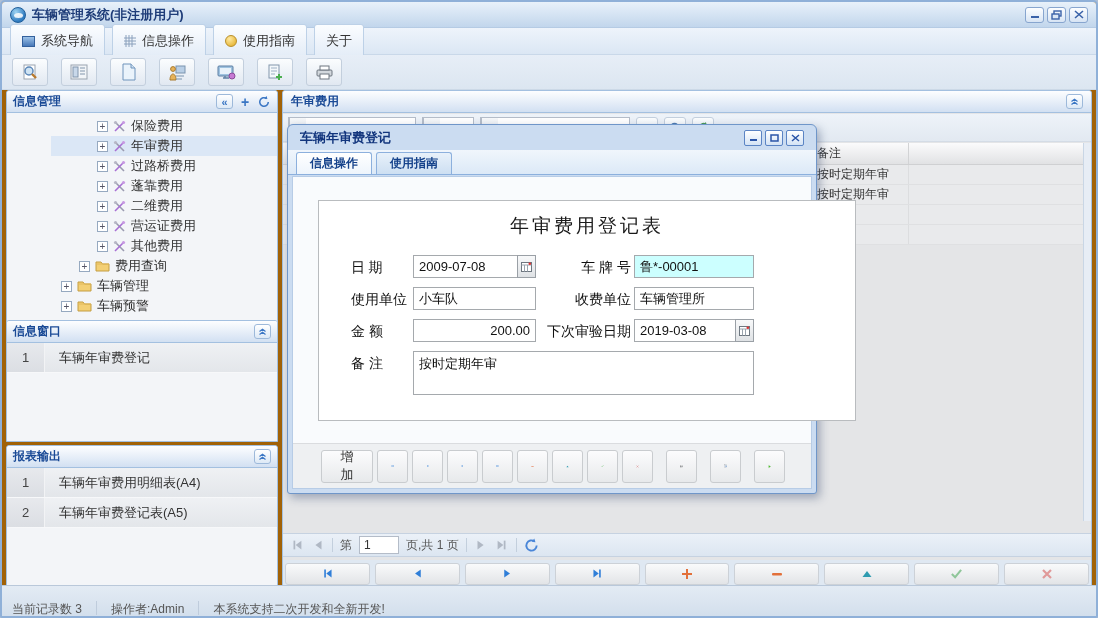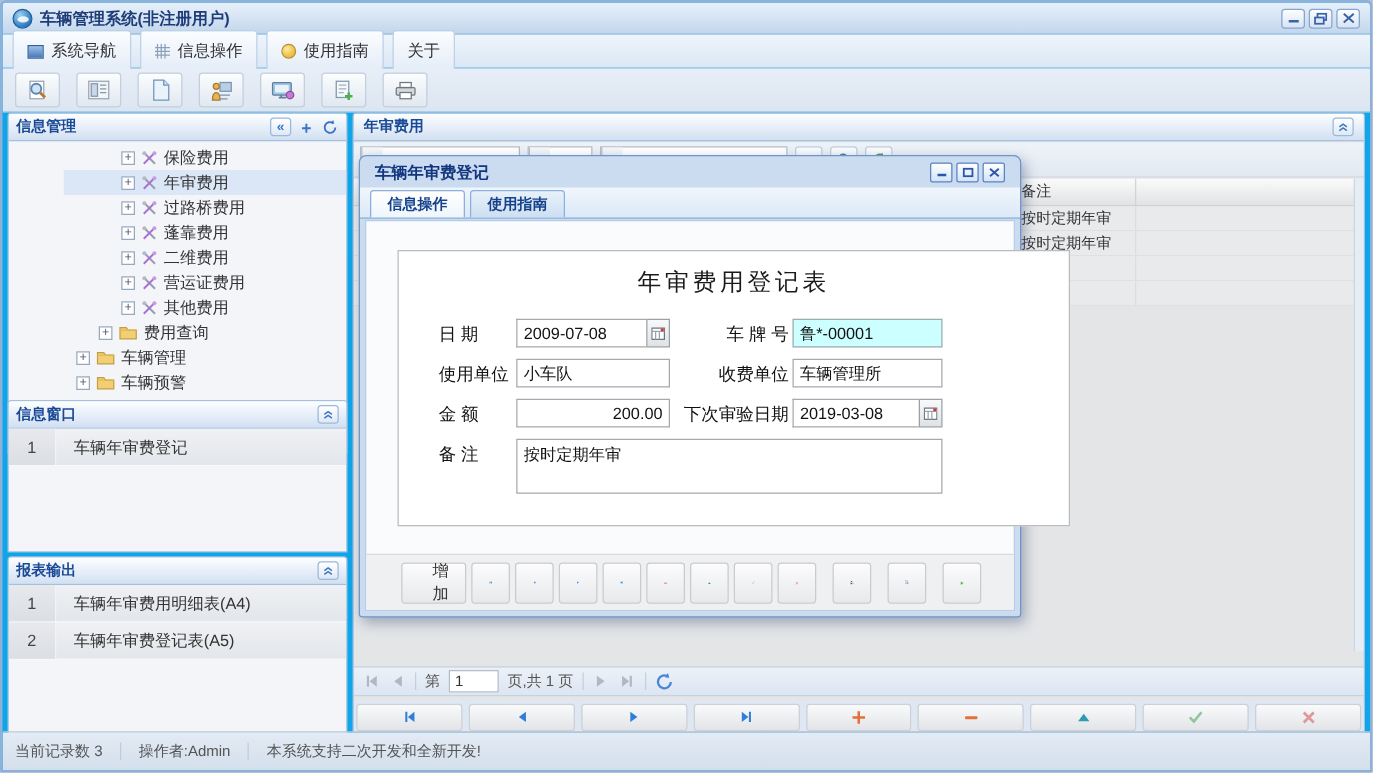--- a/index.html
+++ b/index.html
@@ -1,17 +1,17 @@
 <!DOCTYPE html>
 <html><head>
 <meta charset="utf-8">
 <style>
   html,body{margin:0;padding:0;background:#aebfd6;font-family:"Liberation Sans","DejaVu Sans",sans-serif;}
   *{box-sizing:border-box;}
-  .window{position:relative;width:1098px;height:618px;background:#0ea5e9;border:2px solid #8fb0d8;border-radius:5px 5px 2px 2px;overflow:hidden;}
+  .window{position:relative;width:1098px;height:618px;background:#a16207;border:2px solid #8fb0d8;border-radius:5px 5px 2px 2px;overflow:hidden;}
 
   
   .titlebar{position:absolute;left:0;top:0;right:0;height:26px;background:linear-gradient(#e8f1fa,#c2d6ec);display:flex;align-items:center;padding:0 8px;border-bottom:1px solid #b5cbe4;}
   .appicon{width:16px;height:16px;border-radius:50%;background:radial-gradient(circle at 35% 30%,#9fd4f2,#2f7bc0 70%);border:1px solid #1f5e9a;margin-right:6px;position:relative;}
   .appicon::before{content:"";position:absolute;left:3px;top:5px;width:9px;height:5px;border-radius:50%;background:#fff;opacity:.85;}
   .apptitle{color:#1e3c78;font-weight:bold;font-size:13px;}
   .winbtns{margin-left:auto;display:flex;gap:3px;}
   .wbtn{width:19px;height:16px;border:1px solid #87a5cf;border-radius:3px;background:linear-gradient(#fdfeff,#d7e4f4);display:flex;align-items:center;justify-content:center;padding:0;}
 
   
@@ -56,21 +56,21 @@
   .gr-cell{position:absolute;top:0;bottom:0;display:flex;align-items:center;padding-left:5px;border-left:1px solid #dcdddf;}
   .vscroll{position:absolute;top:52px;bottom:64px;right:0;width:8px;background:#e7edf5;border-left:1px solid #c9d6e5;}
   .pagebar{position:absolute;left:0;right:0;top:442px;height:24px;background:linear-gradient(#ebf1f8,#dce6f1);border-top:1px solid #c6d2e1;border-bottom:1px solid #c6d2e1;display:flex;align-items:center;gap:7px;padding:0 7px;font-size:12px;color:#555;}
   .psep{width:1px;height:14px;background:#c3cfdd;}
   .pagebtn{border:none;background:none;padding:0;display:flex;align-items:center;}
   .pageinput{width:40px;height:18px;border:1px solid #b4bcc8;font-size:12px;padding:0 4px;color:#333;}
   .btoolbar{position:absolute;left:0;right:0;top:469px;height:27px;background:#dfe8f2;display:flex;align-items:center;gap:5px;padding:0 2px;}
   .bbtn{flex:1;height:22px;border:1px solid #ccd1d7;border-radius:3px;background:linear-gradient(#f9fafb,#e2e4e7);display:flex;align-items:center;justify-content:center;padding:0;}
 
   
-  .statusbar{position:absolute;left:0;right:0;bottom:0;height:28px;background:linear-gradient(#e3ebf4,#d3dfec);border-top:1px solid #b9c8da;display:flex;align-items:center;gap:0;font-size:12px;color:#555;padding:15px 10px;}
+  .statusbar{position:absolute;left:0;right:0;bottom:0;height:28px;background:linear-gradient(#e3ebf4,#d3dfec);border-top:1px solid #b9c8da;display:flex;align-items:flex-start;gap:0;font-size:12px;color:#555;padding:15px 10px;}
   .st-item{padding:0 14px;}
   .st-item:first-child{padding-left:0;}
   .st-sep{width:1px;height:14px;background:#bfccdc;}
 
   
   .dialog{position:absolute;left:285px;top:122px;width:530px;height:370px;background:#cbdcf1;border:1px solid #6f96c9;border-radius:6px 6px 3px 3px;box-shadow:3px 4px 10px rgba(50,70,110,.4);z-index:20;}
   .dtitle{height:25px;display:flex;align-items:center;padding:0 12px;color:#12357d;font-weight:bold;font-size:13px;}
   .dbtns{margin-left:auto;display:flex;gap:3px;}
   .dbtn{width:18px;height:16px;border:1px solid #5b84c4;border-radius:2px;background:linear-gradient(#ffffff,#d4e3f5);display:flex;align-items:center;justify-content:center;padding:0;}
   .dtabs{height:25px;display:flex;align-items:flex-end;gap:4px;padding:0 8px;border-bottom:1px solid #8cb0dd;background:linear-gradient(#f0f6fc,#dcE9f7);}
@@ -80,21 +80,21 @@
   .formbox{position:absolute;left:25px;top:23px;width:538px;height:221px;background:#fff;border:1px solid #b9bcbf;}
   .ftitle{position:absolute;left:0;right:0;top:12px;text-align:center;font-size:19px;color:#1a1a1a;letter-spacing:3px;}
   .fl{position:absolute;font-size:14px;color:#111;}
   .fl-r{width:112px;text-align:right;}
   .fin{position:absolute;height:23px;border:1px solid #a5a9ad;background:#fff;font-size:13px;color:#111;padding:0 5px;font-family:inherit;}
   .datewrap{position:absolute;height:23px;display:flex;}
   .datewrap input{flex:1;min-width:0;border:1px solid #a5a9ad;border-right:none;background:#fff;font-size:13px;color:#111;padding:0 5px;font-family:inherit;}
   .calbtn{width:19px;border:1px solid #9aa0a6;background:linear-gradient(#f8f9fa,#dfe2e5);display:flex;align-items:center;justify-content:center;padding:0;}
   .fta{position:absolute;border:1px solid #a5a9ad;background:#fff;font-size:13px;color:#111;padding:3px 5px;resize:none;font-family:inherit;}
   .dbuttons{position:absolute;left:0;right:0;bottom:0;height:45px;background:#eef0f2;border-top:1px solid #dadcdf;display:flex;align-items:center;padding-left:28px;gap:4px;}
-  .dibtn{width:31px;height:33px;border:1px solid #c9cccf;border-radius:3px;background:linear-gradient(#fcfcfd,#e7e9eb);display:flex;align-items:center;justify-content:center;padding:13px;text-align:right;}
+  .dibtn{width:31px;height:33px;border:1px solid #c9cccf;border-radius:3px;background:linear-gradient(#fcfcfd,#e7e9eb);display:flex;align-items:center;justify-content:center;padding:13px;}
   .dibtn.txt{width:52px;font-size:13px;color:#333;font-family:inherit;}
   .gap8{margin-left:9px;}
 </style>
 </head>
 <body>
 
 <div class="window">
 
   <div class="titlebar">
     <span class="appicon"></span>

